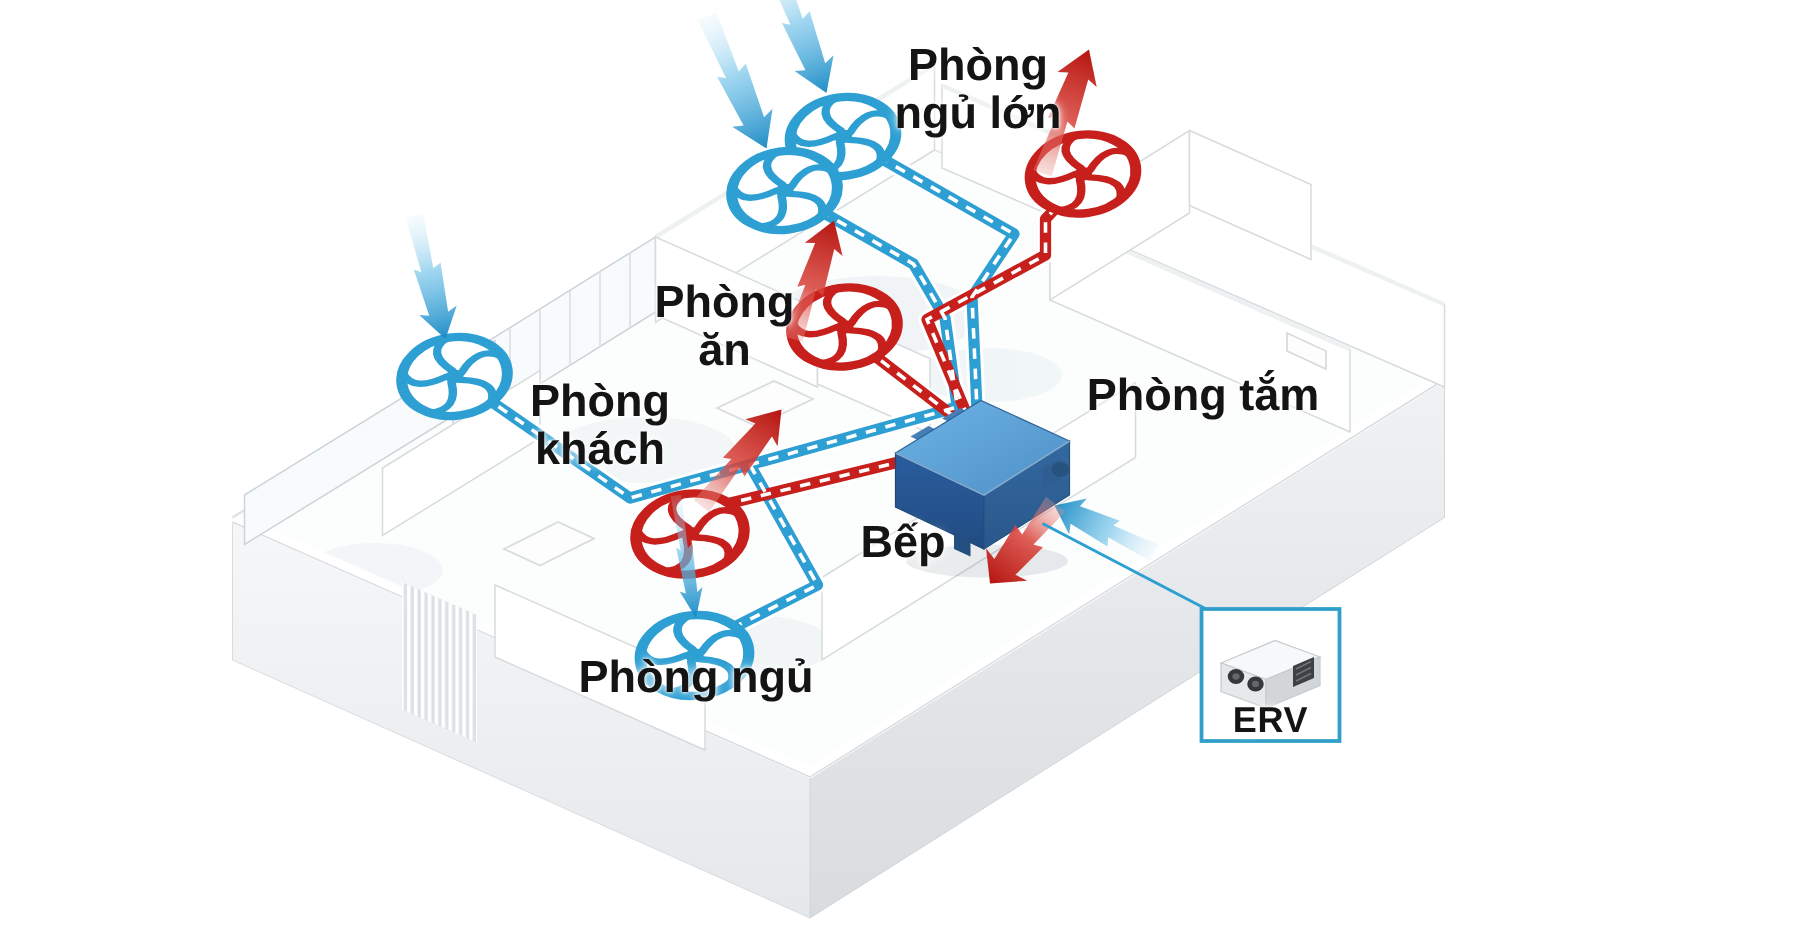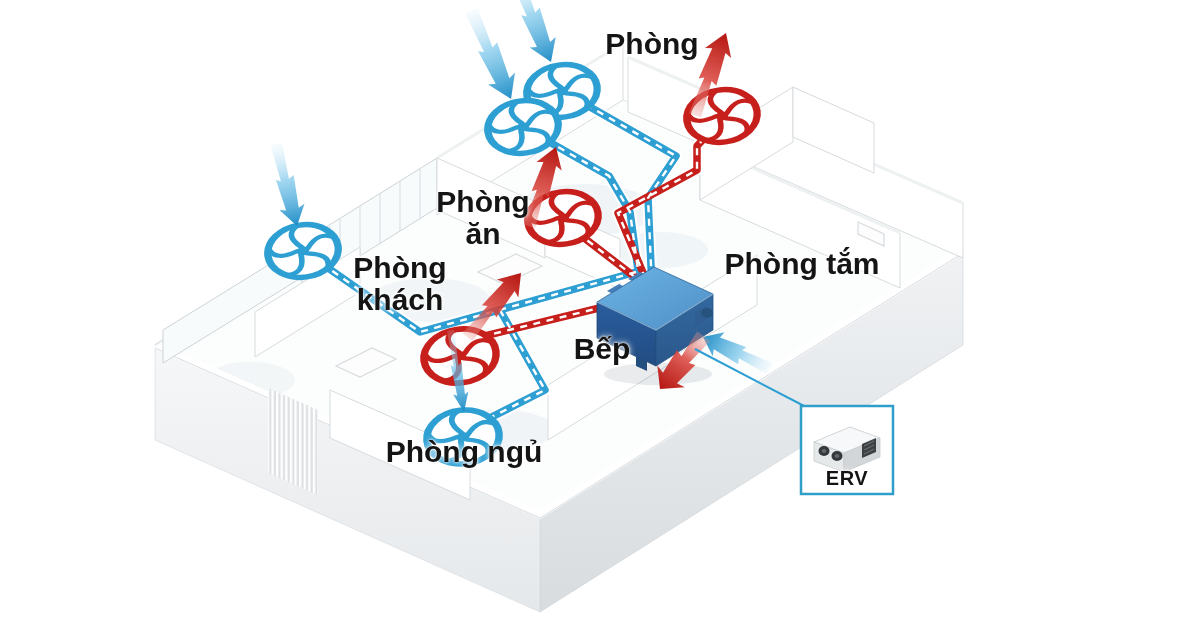--- a/index.html
+++ b/index.html
@@ -14,21 +14,21 @@
     --background:#FFFFFF;
   }
   html,body{margin:0;padding:0;background:var(--background,#fff);}
   .stage{position:relative;width:1200px;height:626px;overflow:hidden;background:var(--background,#fff);
          font-family:"Liberation Sans",sans-serif;}
   .stage svg{position:absolute;left:0;top:0;}
   .lbl{position:absolute;transform:translateX(-50%);text-align:center;
        font:700 30px/1.05 "Liberation Sans",sans-serif;color:var(--label-text,#141414);
        text-shadow:0 0 7px #fff,0 0 3px #fff,0 0 1px #fff;white-space:nowrap;}
   .lbl span{display:block;}
-  .lbl-erv{font-size:20px;letter-spacing:0.5px;}
+  .lbl-erv{font-size:24px;letter-spacing:0.5px;}
   
   .duct-casing{fill:none;stroke:#fff;stroke-width:11.5;stroke-linejoin:round;stroke-linecap:round;}
   .duct-b{fill:none;stroke:var(--supply-blue,#2D9FD3);stroke-width:7.5;stroke-linejoin:round;stroke-linecap:round;}
   .duct-r{fill:none;stroke:var(--exhaust-red,#C7201C);stroke-width:7.5;stroke-linejoin:round;stroke-linecap:round;}
   .duct-dash{fill:none;stroke:#fff;stroke-width:2.4;stroke-dasharray:7 6.5;stroke-linecap:butt;}
   .wall{fill:#ffffff;stroke:#d7dbde;stroke-width:1;}
   .wall-glass{fill:#f8fbfc;stroke:#cdd3d7;stroke-width:1;}
   .walltopline{stroke:#eef1f2;stroke-width:3;fill:none;}
   .fan-blue{color:var(--supply-blue,#2D9FD3);}
   .fan-red{color:var(--exhaust-red,#C7201C);}
@@ -222,33 +222,34 @@
       <ellipse cx="837" cy="456" rx="5.5" ry="5" fill="#35383b"></ellipse>
       <ellipse cx="837" cy="456" rx="2.4" ry="2.1" fill="#63676b"></ellipse>
       <polygon points="862,444 876,438 876,452 862,458" fill="#3e4144"></polygon>
       <path d="M864,446 L874,441 M864,450 L874,445 M864,454 L874,449" stroke="#71757a" stroke-width="1"></path>
     </g>
   </g>
 </svg>
 
 <div class="lbl" style="left:652px;top:28px">
   <span>Phòng</span>
+  <span>ngủ lớn</span>
 </div>
 <div class="lbl" style="left:483px;top:186px">
   <span>Phòng</span>
   <span>ăn</span>
 </div>
 <div class="lbl" style="left:400px;top:252px">
   <span>Phòng</span>
   <span>khách</span>
 </div>
 <div class="lbl" style="left:802px;top:248px">
   <span>Phòng tắm</span>
 </div>
-<div class="lbl" style="left:602px;top:333px">
+<div class="lbl" style="left:602px;top:346px">
   <span>Bếp</span>
 </div>
 <div class="lbl" style="left:464px;top:436px">
   <span>Phòng ngủ</span>
 </div>
 <div class="lbl lbl-erv" style="left:847px;top:468px">
   <span>ERV</span>
 </div>
 
 </div>

